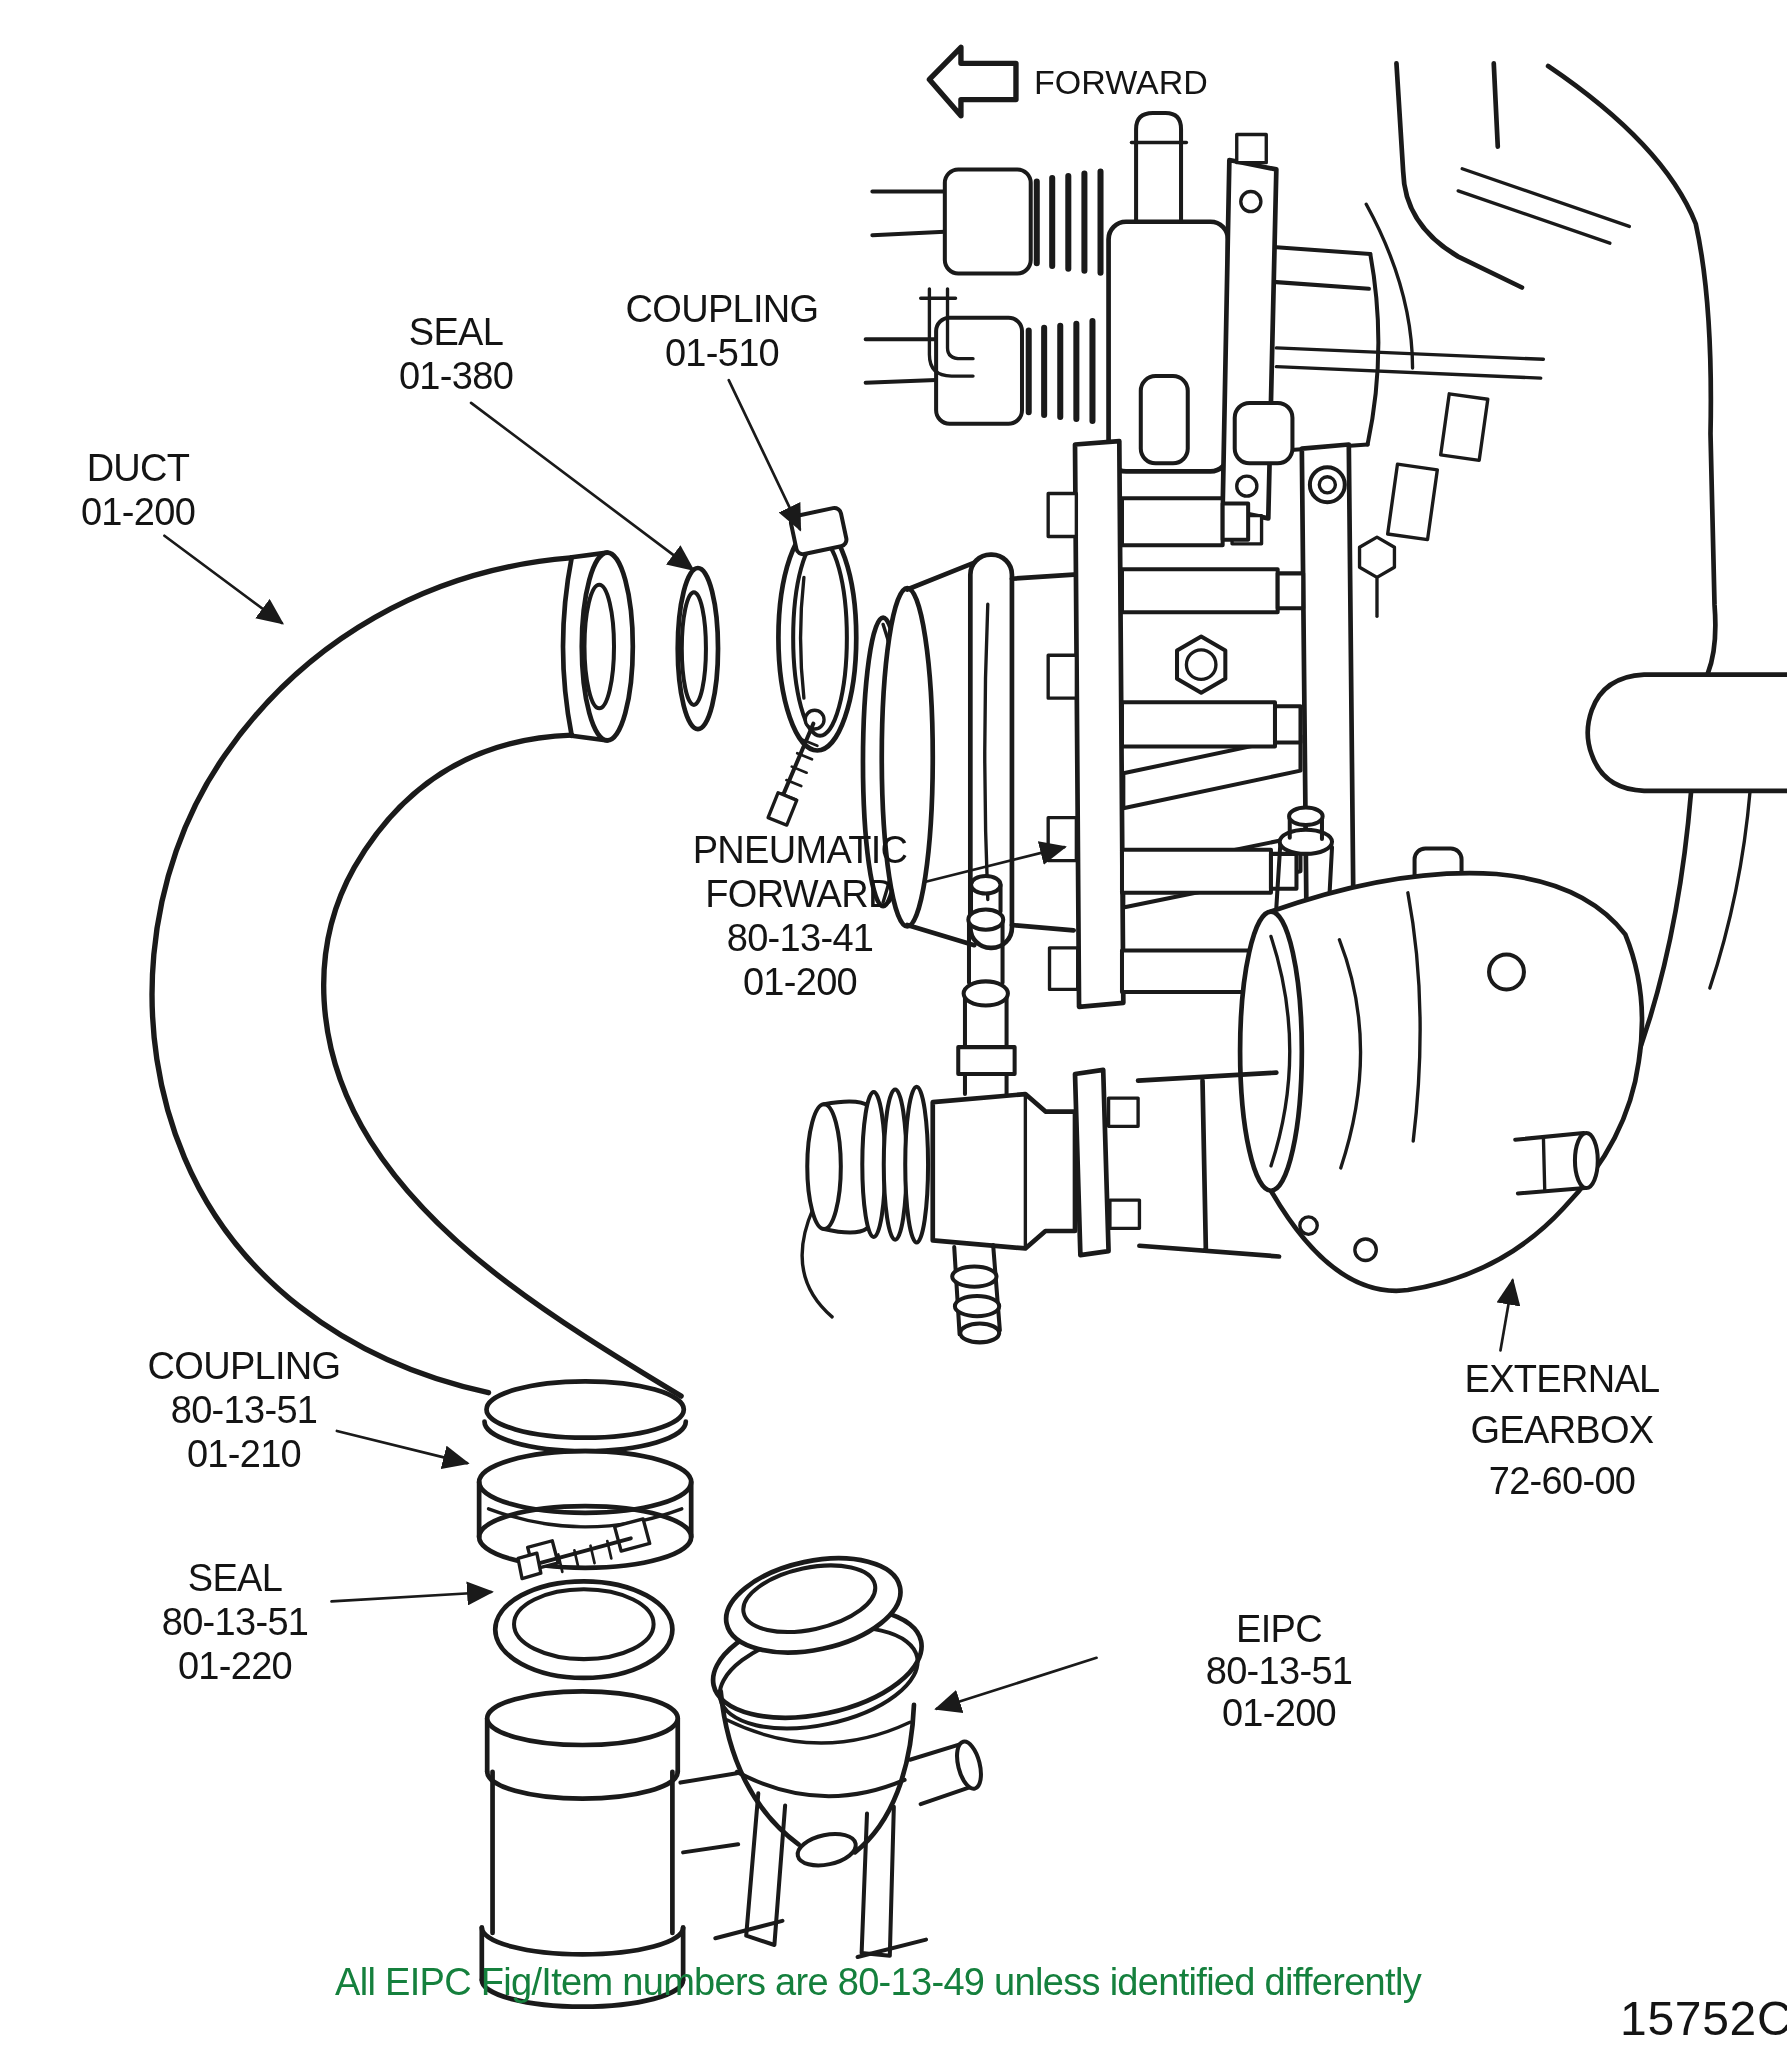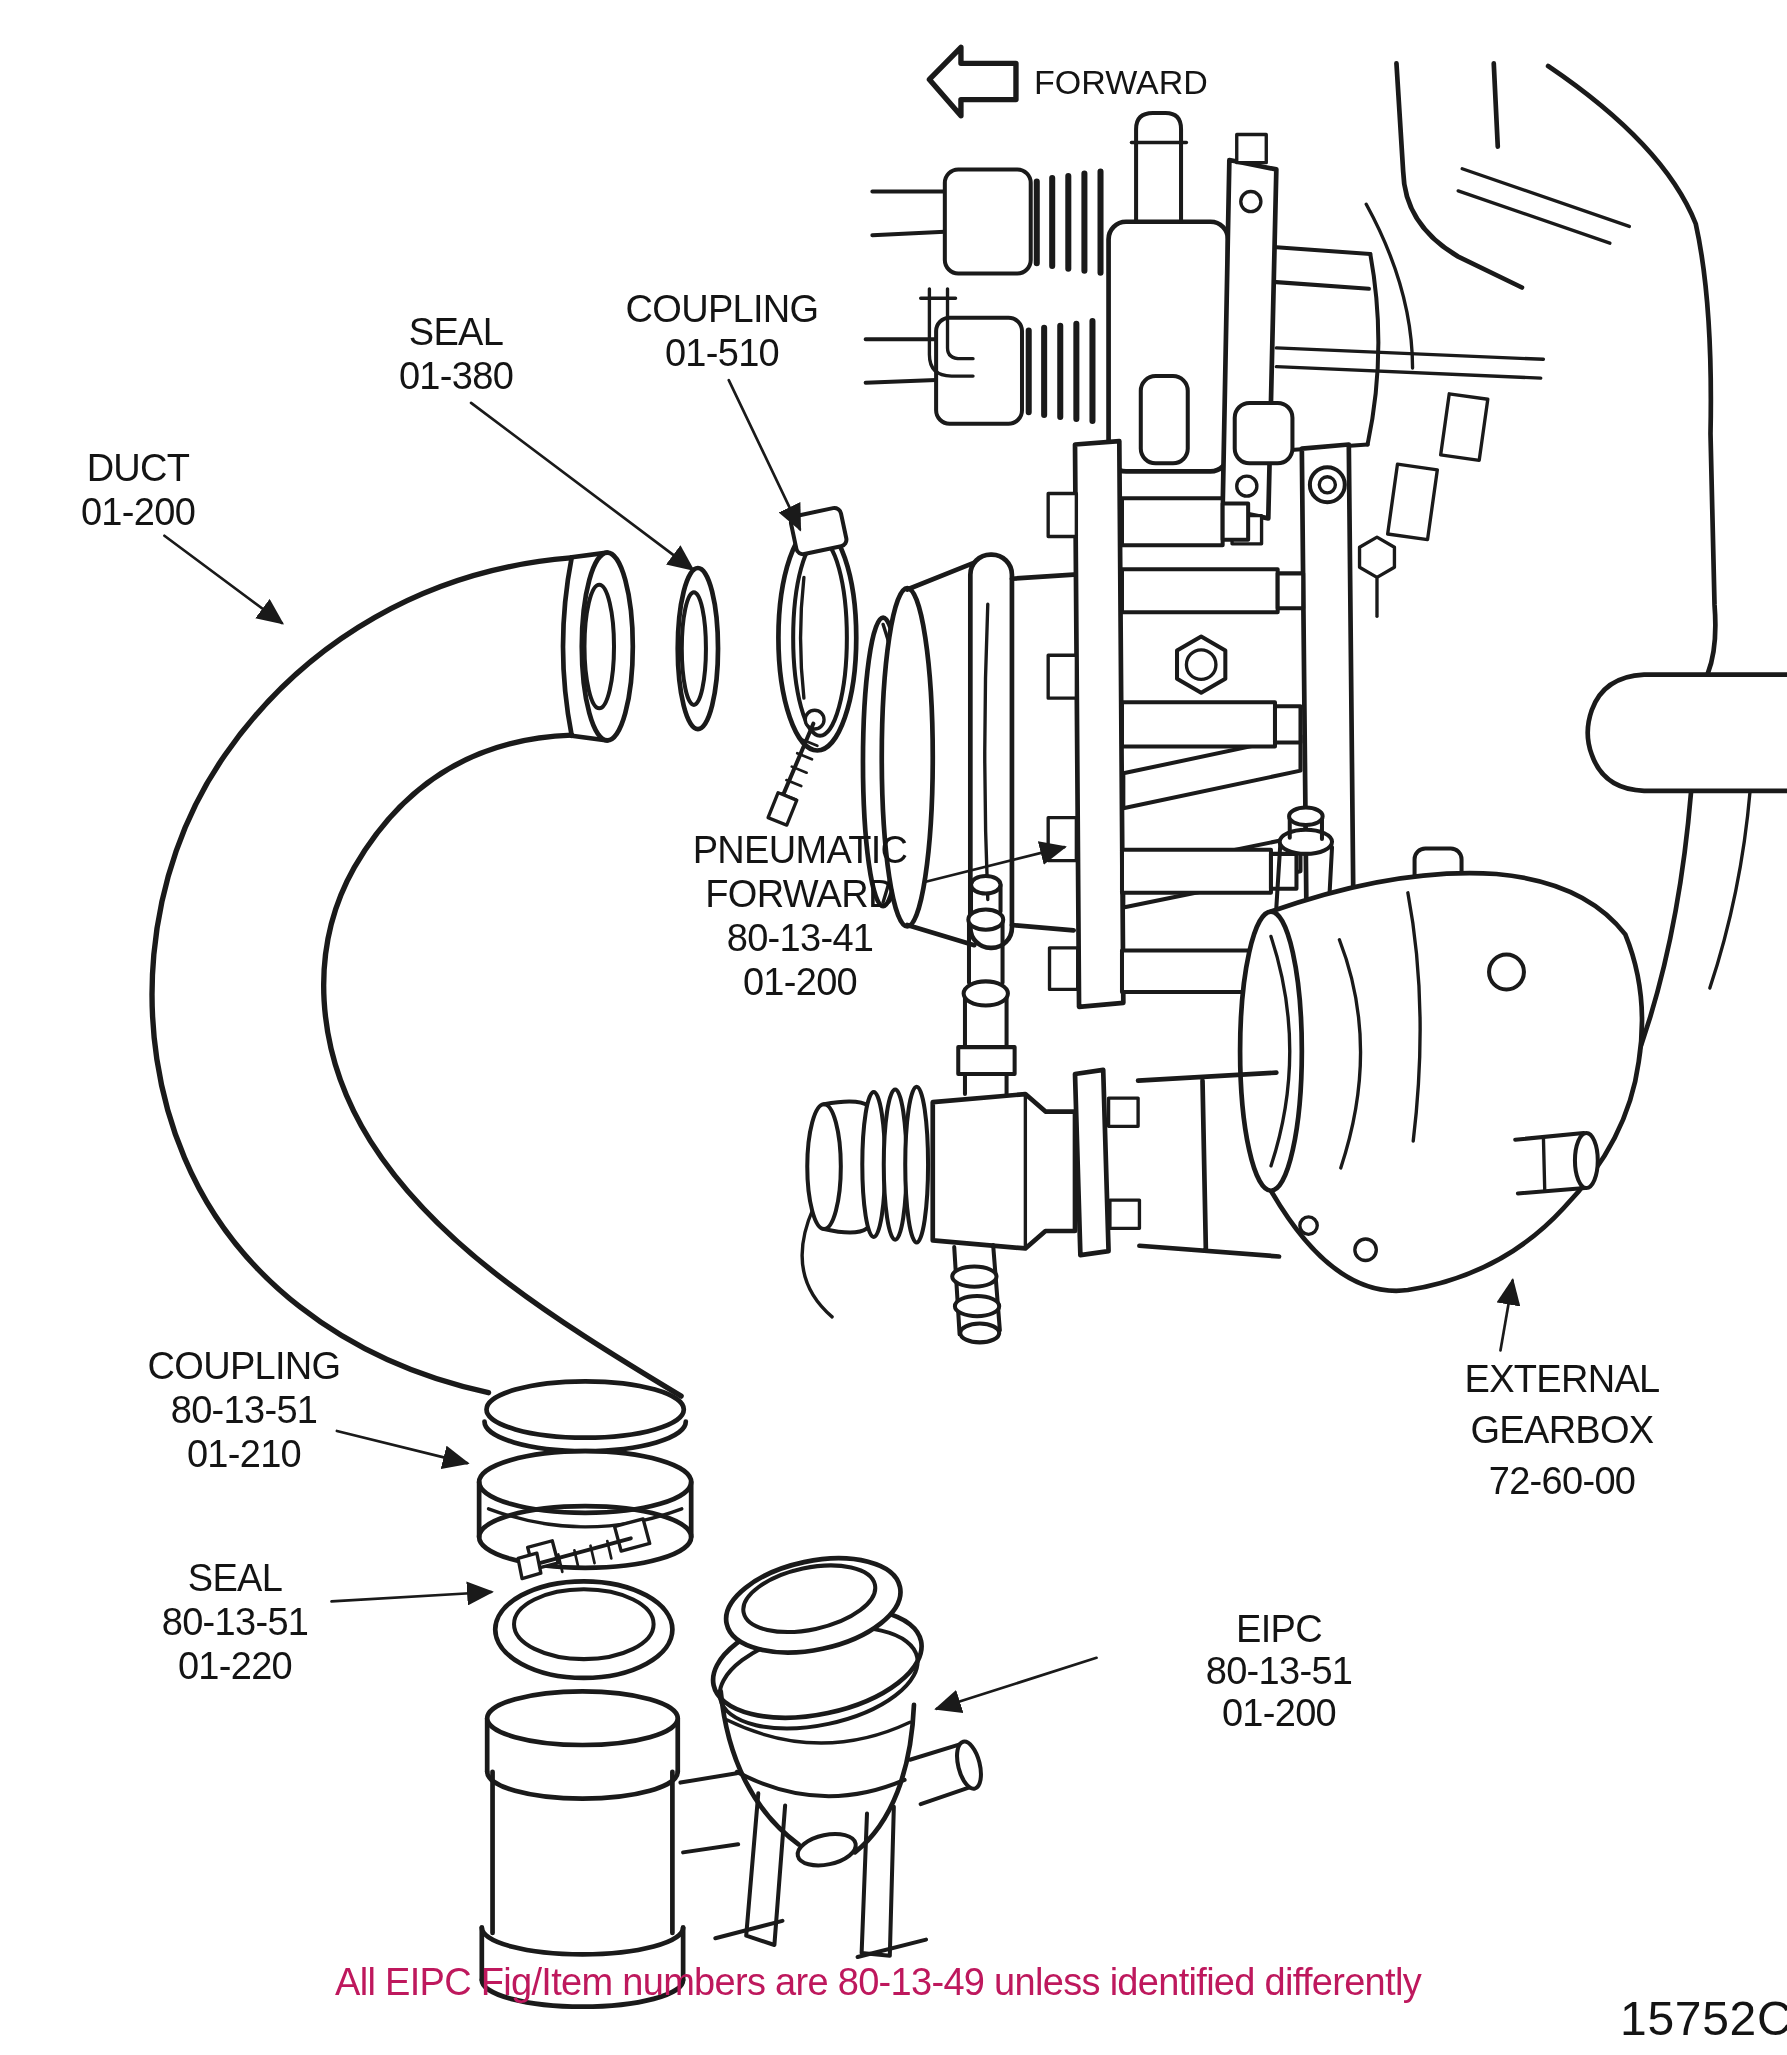--- a/index.html
+++ b/index.html
@@ -4,21 +4,21 @@
 <style>
   html,body{margin:0;padding:0;background:#ffffff;}
   body{width:1787px;height:2056px;position:relative;font-family:"Liberation Sans",sans-serif;}
   .stage{position:absolute;inset:0;background:#fff;}
   svg.art{position:absolute;left:0;top:0;width:1787px;height:2056px;}
   .lbl{position:absolute;transform:translateX(-50%);text-align:center;
        font-size:38px;line-height:44px;letter-spacing:-0.7px;color:#141414;white-space:nowrap;}
   .lbl.lh76 div{line-height:51px;}
   .lbl.lh62 div{line-height:42px;}
   .fwd{position:absolute;font-size:34px;color:#141414;letter-spacing:0px;white-space:nowrap;}
-  .note{position:absolute;transform:translateX(-50%);font-size:38px;color:#be185d;
+  .note{position:absolute;transform:translateX(-50%);font-size:38px;color:#15803d;
         letter-spacing:-0.7px;white-space:nowrap;}
   .fig{position:absolute;font-size:48px;color:#141414;letter-spacing:0.7px;white-space:nowrap;}
 </style>
 </head>
 <body>
 
 <div class="stage">
 
 <svg class="art" viewBox="0 0 2663 3063" fill="none" stroke="#1a1a1a" stroke-width="7" stroke-linecap="round" stroke-linejoin="round">
   <defs>

